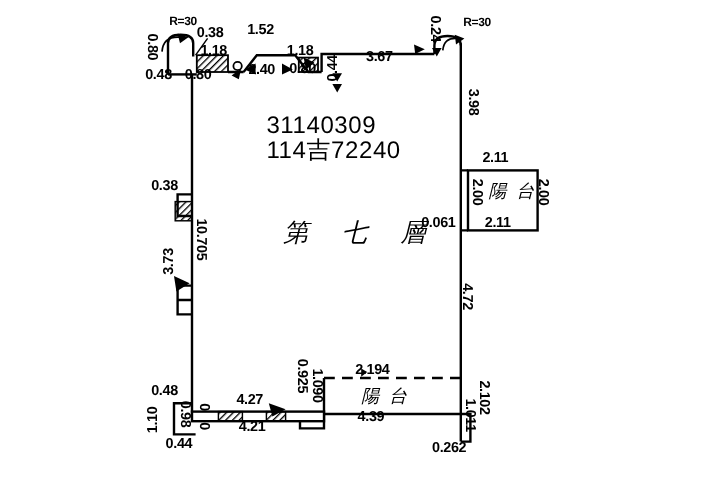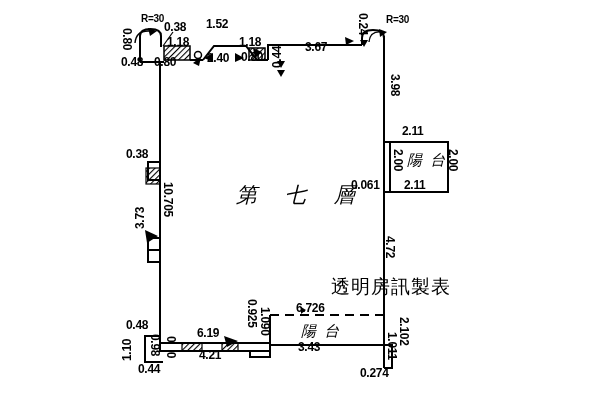--- a/index.html
+++ b/index.html
@@ -31,53 +31,54 @@
     <div class="label dim" style="left:305px;top:41px">3.67</div>
     <div class="label dim cw" style="left:369px;top:13px">0.24</div>
     <div class="label rlab" style="left:371px;top:15px">R=30</div>
     <div class="label dim cw" style="left:133px;top:28px">0.80</div>
     <div class="label dim" style="left:121px;top:56px">0.48</div>
     <div class="label dim" style="left:154px;top:56px">0.80</div>
     <div class="label dim" style="left:207px;top:52px">2.40</div>
     <div class="label dim" style="left:241px;top:51px">0.80</div>
     <div class="label dim ccw" style="left:271px;top:68px">0.44</div>
 
+    <div class="label big" style="left:222px;top:95px">31140309</div>
+    <div class="label big" style="left:222px;top:116px">114吉72240</div>
 
     <div class="label dim cw" style="left:401px;top:74px">3.98</div>
     <div class="label dim" style="left:402px;top:125px">2.11</div>
     <div class="label balc" style="left:407px;top:152px">陽 台</div>
     <div class="label dim cw" style="left:404px;top:149px">2.00</div>
     <div class="label dim cw" style="left:459px;top:149px">2.00</div>
     <div class="label dim" style="left:404px;top:179px">2.11</div>
     <div class="label dim" style="left:351px;top:179px">0.061</div>
 
     <div class="label floor" style="left:236px;top:184px">第 七 層</div>
 
     <div class="label dim" style="left:126px;top:148px">0.38</div>
     <div class="label dim ccw" style="left:134px;top:229px">3.73</div>
     <div class="label dim cw" style="left:174px;top:182px">10.705</div>
     <div class="label dim cw" style="left:396px;top:236px">4.72</div>
 
-    <div class="label wm" style="left:331px;top:277px">透明房訊製表</div>
 
     <div class="label dim" style="left:126px;top:319px">0.48</div>
     <div class="label dim ccw" style="left:121px;top:361px">1.10</div>
     <div class="label dim cw" style="left:161px;top:334px">0.98</div>
     <div class="label dim" style="left:138px;top:363px">0.44</div>
     <div class="label dim cw" style="left:177px;top:336px">0.30</div>
-    <div class="label dim" style="left:197px;top:327px">6.19</div>
+    <div class="label dim" style="left:197px;top:327px">4.27</div>
     <div class="label dim" style="left:199px;top:349px">4.21</div>
     <div class="label dim cw" style="left:258px;top:299px">0.925</div>
     <div class="label dim cw" style="left:271px;top:307px">1.090</div>
-    <div class="label dim" style="left:296px;top:302px">6.726</div>
+    <div class="label dim" style="left:296px;top:302px">2.194</div>
     <div class="label balc" style="left:301px;top:323px">陽 台</div>
-    <div class="label dim" style="left:298px;top:341px">3.43</div>
+    <div class="label dim" style="left:298px;top:341px">4.39</div>
     <div class="label dim cw" style="left:410px;top:317px">2.102</div>
     <div class="label dim cw" style="left:398px;top:332px">1.011</div>
-    <div class="label dim" style="left:360px;top:367px">0.274</div>
+    <div class="label dim" style="left:360px;top:367px">0.262</div>
   </div>
 
   <svg width="600" height="401" viewBox="0 0 600 401">
     <defs>
       <pattern id="hatch" width="4" height="4" patternUnits="userSpaceOnUse" patternTransform="rotate(45)">
         <line x1="0" y1="0" x2="0" y2="4" stroke="#000" stroke-width="2.2"></line>
       </pattern>
     </defs>
 
     <g fill="none" stroke="#000" stroke-width="2">

